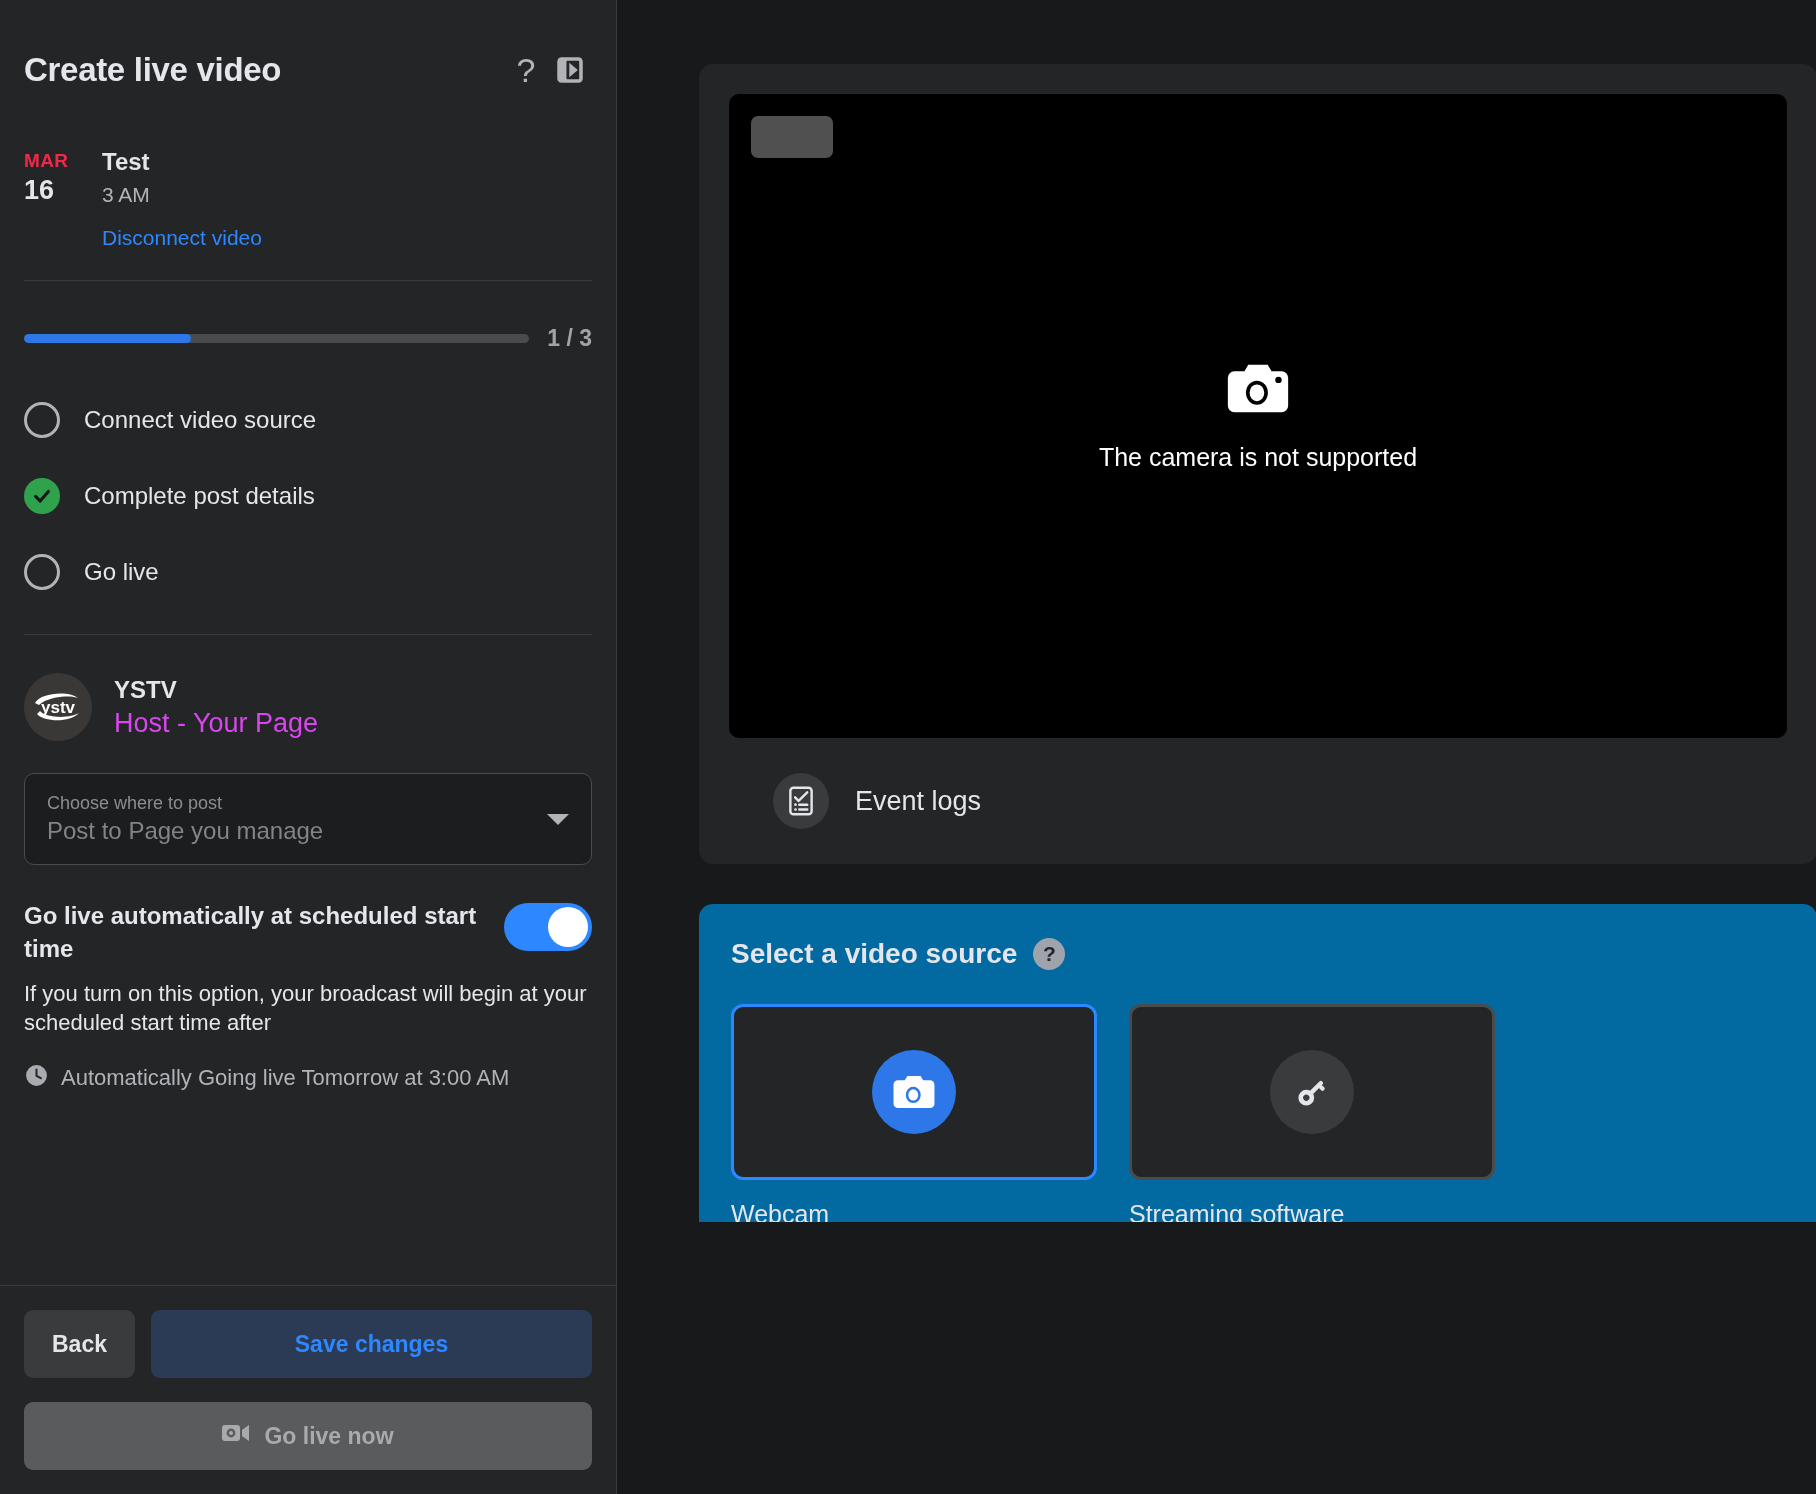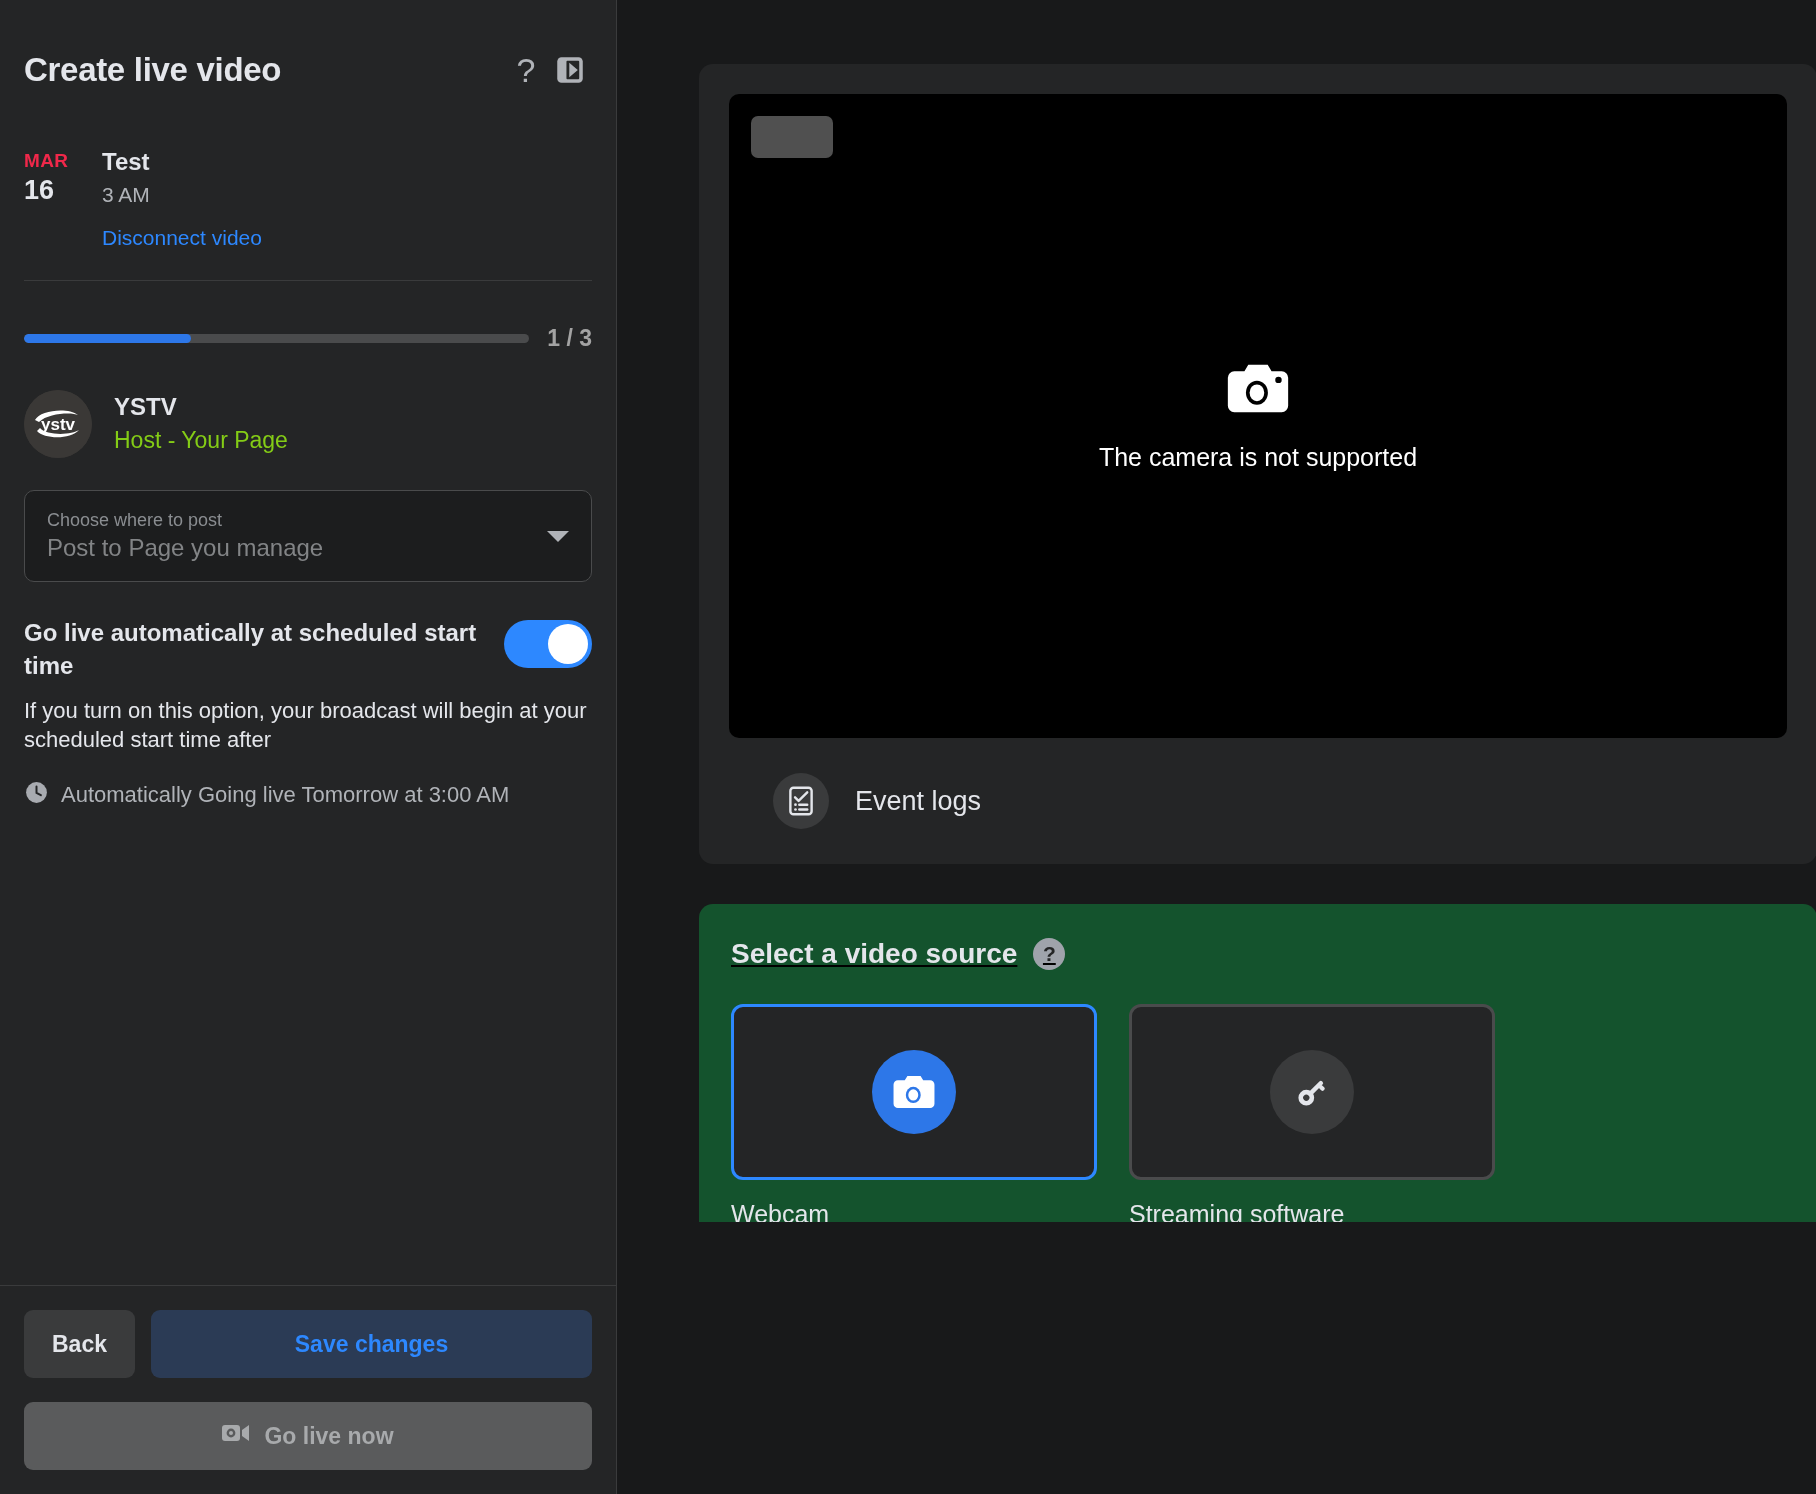--- a/index.html
+++ b/index.html
@@ -92,21 +92,21 @@
 
   
   .host-row { display: flex; align-items: center; padding-top: 38px; }
   .avatar {
     width: 68px; height: 68px; border-radius: 50%;
     background: #3a3836; flex: 0 0 68px; margin-right: 22px;
     display: flex; align-items: center; justify-content: center;
     overflow: hidden;
   }
   .host-name { color: #e4e6eb; font-size: 24px; font-weight: bold; line-height: 32px; }
-  .host-sub { color: #84cc16; font-size: 23px; line-height: 34px; }
+  .host-sub { color: #d946ef; font-size: 27px; line-height: 34px; }
 
   .select-box {
     margin-top: 32px;
     height: 92px;
     border: 1px solid #4a4b4c;
     border-radius: 10px;
     background: #1c1d1e;
     display: flex; align-items: center;
     padding: 0 22px;
     cursor: pointer;
@@ -202,22 +202,22 @@
     display: flex; align-items: center; gap: 26px;
     height: 126px; padding-left: 44px; cursor: pointer;
   }
   .evlog-circle {
     width: 56px; height: 56px; border-radius: 50%; background: #3a3b3c;
     display: flex; align-items: center; justify-content: center;
   }
   .evlog-label { color: #e4e6eb; font-size: 27px; }
 
   .source-card {
-    margin-top: 40px; background: #14532d; border-radius: 14px;
-    padding: 34px 32px 40px 32px; width: 1118px; text-decoration: underline;
+    margin-top: 40px; background: #0369a1; border-radius: 14px;
+    padding: 34px 32px 40px 32px; width: 1118px;
   }
   .source-title-row { display: flex; align-items: center; gap: 16px; }
   .source-title { color: #e4e6eb; font-size: 28px; font-weight: bold; }
   .help-badge {
     width: 32px; height: 32px; border-radius: 50%; background: #9fa3ab;
     display: flex; align-items: center; justify-content: center;
     color: #242526; font-size: 21px; font-weight: bold; cursor: pointer;
   }
   .source-grid { display: flex; gap: 32px; margin-top: 34px; }
   .source-item { width: 366px; }
@@ -276,20 +276,38 @@
         </div>
       </div>
 
       <div class="progress-row">
         <div class="progress-track">
           <div class="progress-fill" id="progress-fill" style="width: 33%;"></div>
         </div>
         <div class="progress-count">1 / 3</div>
       </div>
 
+      <div class="steps">
+        <div class="step">
+          <div class="step-circle"></div>
+          <div class="step-label">Connect video source</div>
+        </div>
+        <div class="step">
+          <div class="step-circle done">
+            <svg width="22" height="22" viewBox="0 0 24 24" fill="none" stroke="#18191a" stroke-width="3.4" stroke-linecap="round" stroke-linejoin="round">
+              <path d="M5 12.5 L10 17.5 L19 7"></path>
+            </svg>
+          </div>
+          <div class="step-label">Complete post details</div>
+        </div>
+        <div class="step">
+          <div class="step-circle"></div>
+          <div class="step-label">Go live</div>
+        </div>
+      </div>
 
       <div class="host-row">
         <div class="avatar">
           <svg width="68" height="68" viewBox="0 0 68 68">
             <circle cx="34" cy="34" r="34" fill="#3a3836"></circle>
             <path d="M11 30 C16 20, 44 17, 54 25 C48 22, 24 23, 15 32 Z" fill="#ffffff"></path>
             <path d="M13 41 C20 49, 46 50, 55 40 C48 45, 23 46, 16 38 Z" fill="#ffffff"></path>
             <text x="34" y="40" font-family="'Liberation Sans', sans-serif" font-size="17" font-weight="bold" fill="#ffffff" text-anchor="middle">ystv</text>
           </svg>
         </div>

